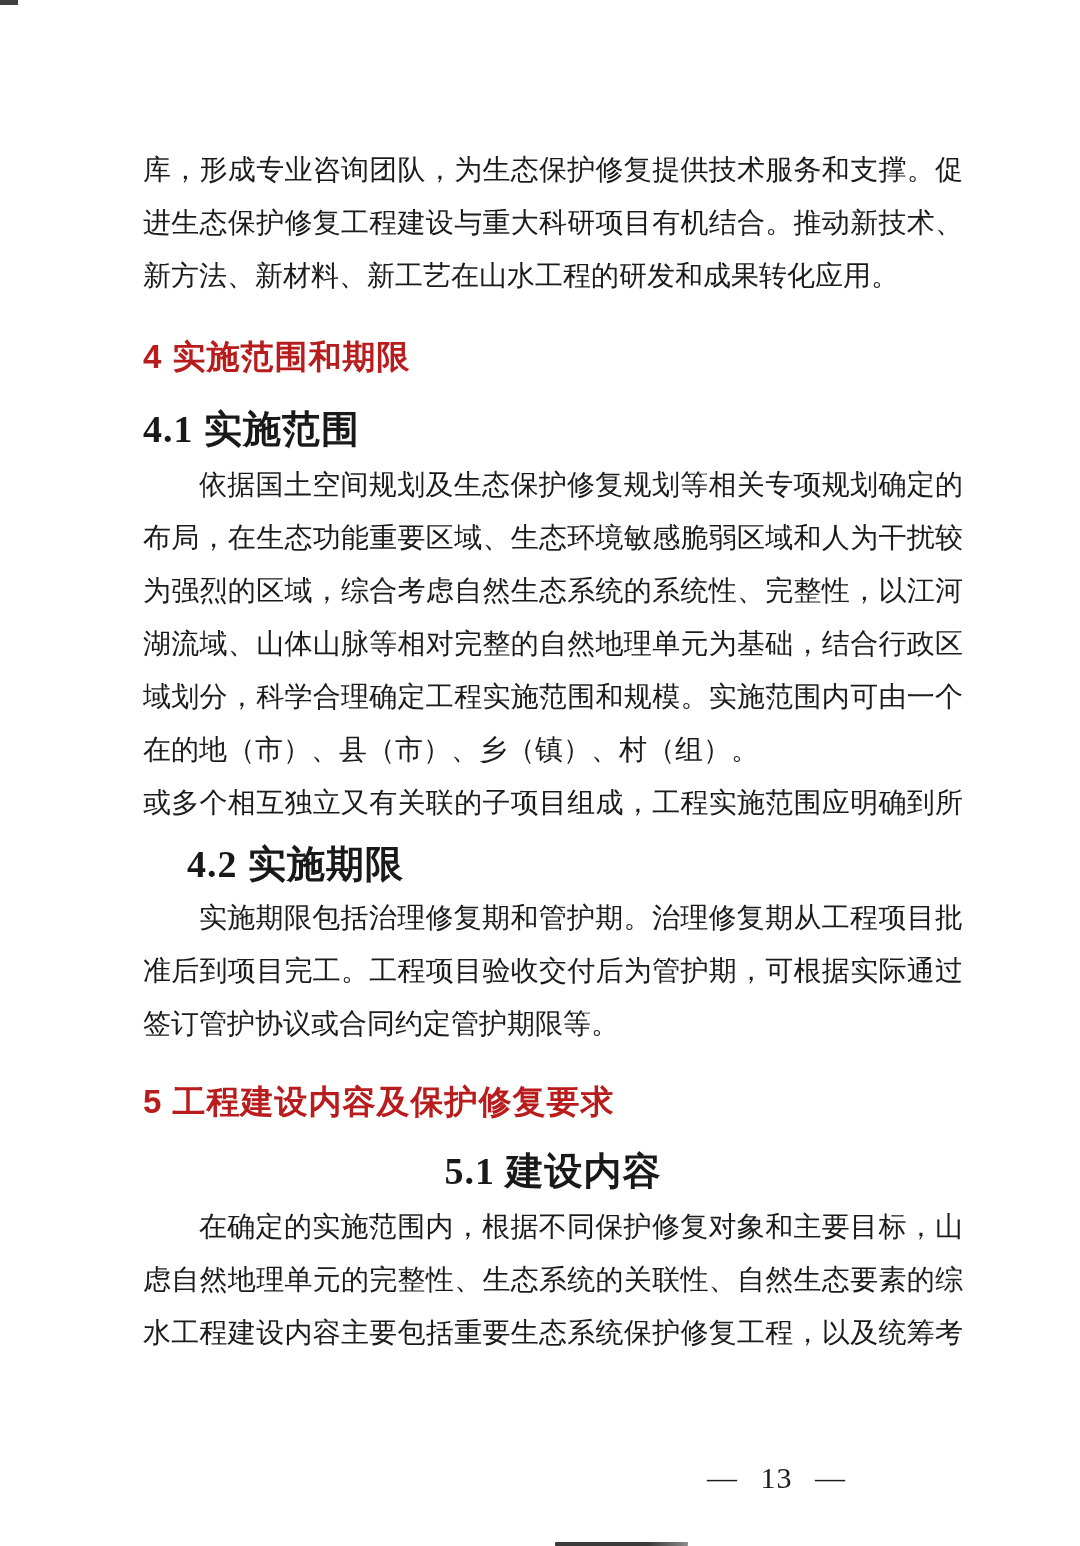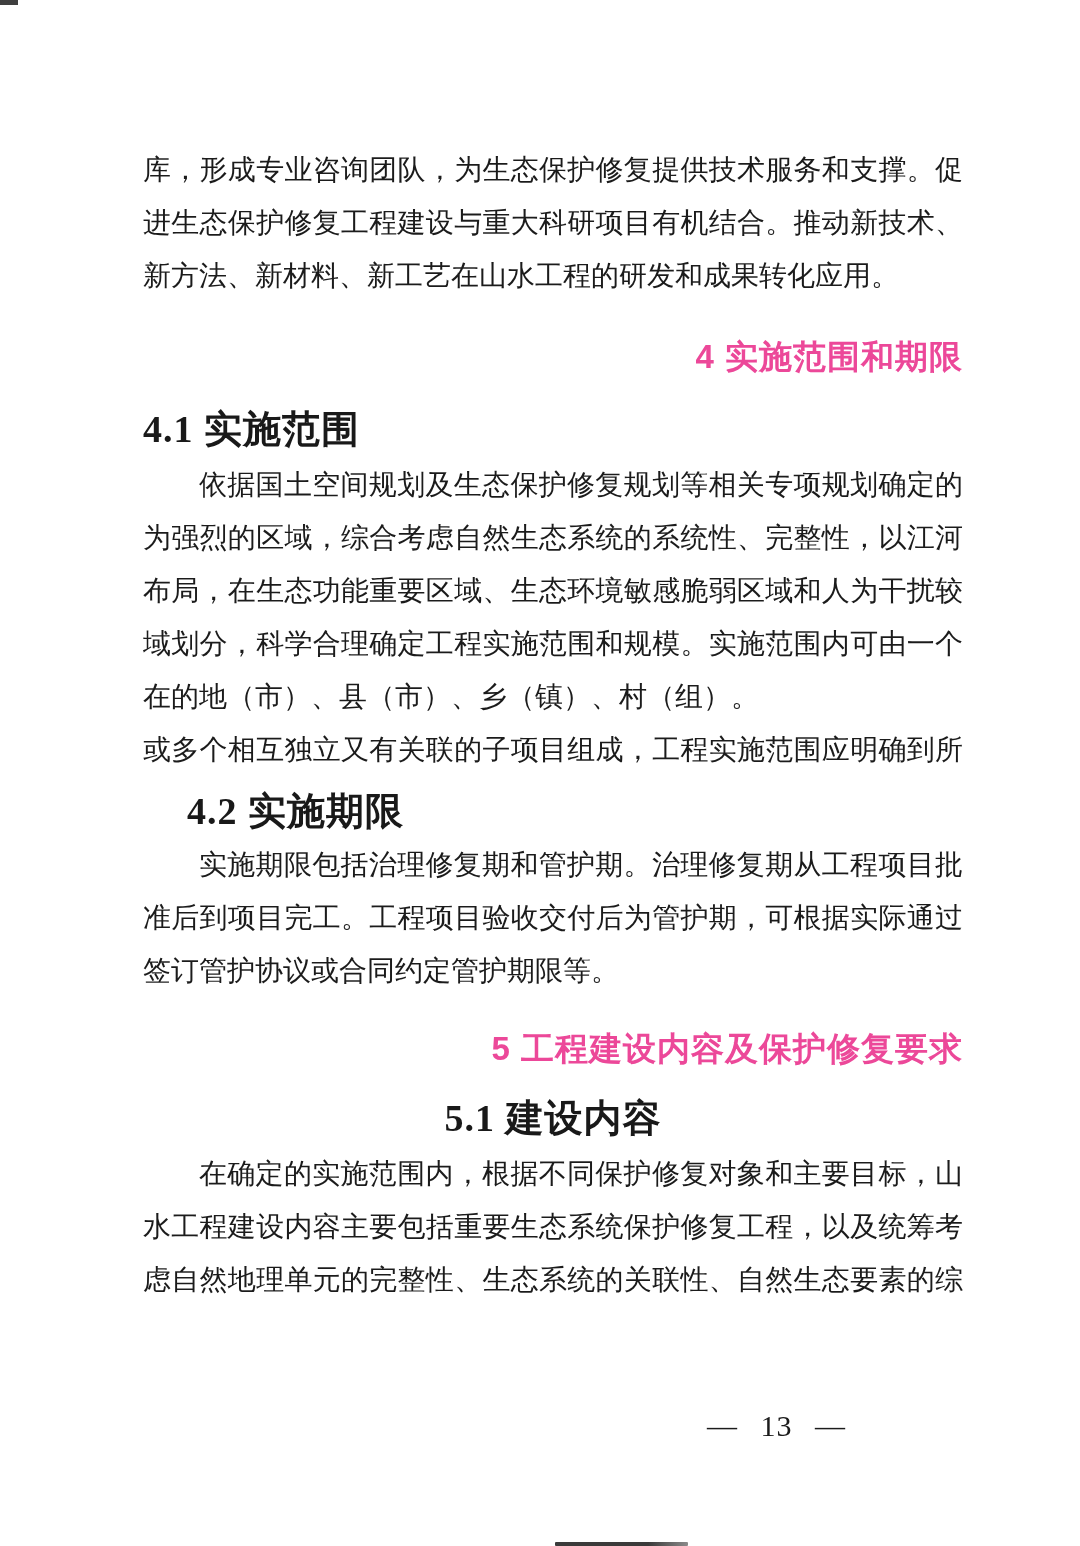--- a/index.html
+++ b/index.html
@@ -30,38 +30,37 @@
     text-justify: inter-ideograph;
   }
   .ind { text-indent: 2em; }   
   .h1 {
     margin: 28px 0 0 0;
     font-family: "Liberation Sans", sans-serif;
     font-size: 33px;
     font-weight: bold;
     line-height: 53px;
     letter-spacing: 1px;
-    color: #ec4899;
-    text-align: right;
+    color: #b91c1c;
   }
   .h1.h1-s5 { margin-top: 25px; }
   .h2 {
     margin: 20px 0 0 0;
     font-size: 38px;
     font-weight: bold;
     line-height: 53px;
     letter-spacing: 1px;
     color: #191919;
   }
   .h2.h2-42 { margin-top: 9px; margin-left: 44px; }
   .h2.h2-51 { margin-top: 17px; text-align: center; }
   .p-first { margin-top: 2px; }
   .footer {
     position: absolute;
-    top: 1408px;
+    top: 1460px;
     right: 170px;
     font-size: 30px;
     line-height: 36px;
     color: #1b1b1b;
     word-spacing: 14px;
     letter-spacing: 1px;
   }
   .corner-artifact {
     position: absolute;
     left: 0; top: 0;
@@ -86,37 +85,38 @@
   <main class="content">
 
     <p class="ln j">库，形成专业咨询团队，为生态保护修复提供技术服务和支撑。促</p>
     <p class="ln j">进生态保护修复工程建设与重大科研项目有机结合。推动新技术、</p>
     <p class="ln">新方法、新材料、新工艺在山水工程的研发和成果转化应用。</p>
 
     <h2 class="h1">4 实施范围和期限</h2>
 
     <h3 class="h2">4.1 实施范围</h3>
     <p class="ln j ind p-first">依据国土空间规划及生态保护修复规划等相关专项规划确定的</p>
+    <p class="ln j">布局，在生态功能重要区域、生态环境敏感脆弱区域和人为干扰较</p>
     <p class="ln j">为强烈的区域，综合考虑自然生态系统的系统性、完整性，以江河</p>
-    <p class="ln j">布局，在生态功能重要区域、生态环境敏感脆弱区域和人为干扰较</p>
+    <p class="ln j">湖流域、山体山脉等相对完整的自然地理单元为基础，结合行政区</p>
     <p class="ln j">域划分，科学合理确定工程实施范围和规模。实施范围内可由一个</p>
     <p class="ln">在的地（市）、县（市）、乡（镇）、村（组）。</p>
     <p class="ln j">或多个相互独立又有关联的子项目组成，工程实施范围应明确到所</p>
 
     <h3 class="h2 h2-42">4.2 实施期限</h3>
     <p class="ln j ind">实施期限包括治理修复期和管护期。治理修复期从工程项目批</p>
     <p class="ln j">准后到项目完工。工程项目验收交付后为管护期，可根据实际通过</p>
     <p class="ln">签订管护协议或合同约定管护期限等。</p>
 
     <h2 class="h1 h1-s5">5 工程建设内容及保护修复要求</h2>
 
     <h3 class="h2 h2-51">5.1 建设内容</h3>
     <p class="ln j ind p-first">在确定的实施范围内，根据不同保护修复对象和主要目标，山</p>
+    <p class="ln j">虑自然地理单元的完整性、生态系统的关联性、自然生态要素的综</p>
     <p class="ln j">水工程建设内容主要包括重要生态系统保护修复工程，以及统筹考</p>
-    <p class="ln j">虑自然地理单元的完整性、生态系统的关联性、自然生态要素的综</p>
 
   </main>
 
   <div class="footer">— 13 —</div>
 
   <div class="bottom-bar"></div>
 
 </div>
 
 </body></html>

